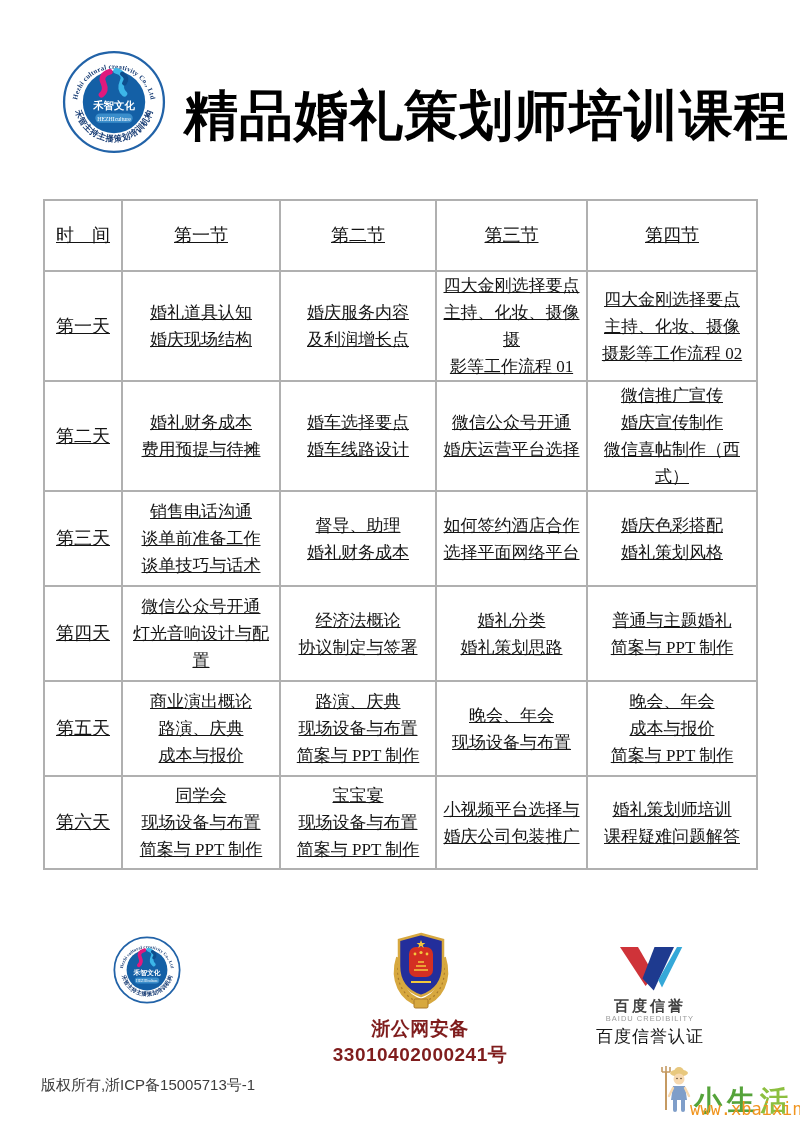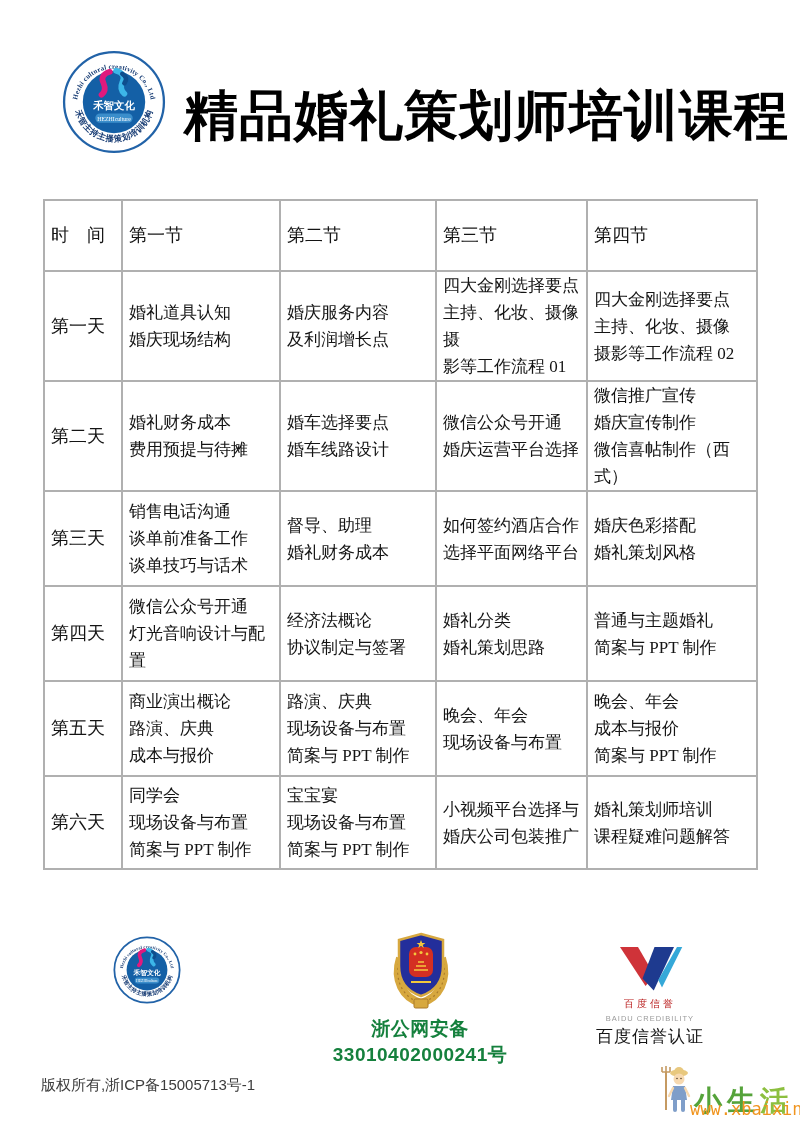--- a/index.html
+++ b/index.html
@@ -15,45 +15,45 @@
     font-size:54px; font-weight:700; color:#000; letter-spacing:1px;
     white-space:nowrap; line-height:72px;
   }
 
   
   .course-table {
     position:absolute; left:43px; top:199px;
     border-collapse:collapse; table-layout:fixed;
   }
   .course-table td {
-    border:2px solid #b0b0b0; vertical-align:middle;
+    border:2px solid #b0b0b0; text-align:center; vertical-align:middle;
     font-size:17px; line-height:27px; color:#141414;
-    white-space:pre-line; padding:0 6px;
+    white-space:pre-line; padding:0 6px;text-decoration:underline;
   }
   .course-table td.hdr { font-size:18px; }
   .course-table td.day { font-size:18px; }
 
   
   .footer-copyright {
     position:absolute; left:38px; top:1076px; width:220px; text-align:center;
     font-family:"Liberation Sans","DejaVu Sans",sans-serif;
     font-size:15px; color:#3c3c3c;
   }
   .logo-footer { position:absolute; left:113px; top:936px; }
   .police-badge { position:absolute; left:389px; top:930px; }
   .police-record {
     position:absolute; left:300px; top:1016px; width:240px; text-align:center;
     font-family:"Liberation Sans","DejaVu Sans",sans-serif;
-    font-size:19px; font-weight:700; color:#15803d; letter-spacing:0.5px;
+    font-size:19px; font-weight:700; color:#7f1d1d; letter-spacing:0.5px;
   }
   .baidu-logo { position:absolute; left:612px; top:944px; }
   .baidu-name-cn {
     position:absolute; left:585px; top:997px; width:130px; text-align:center;
     font-family:"Liberation Sans","DejaVu Sans",sans-serif;
-    font-size:10px; color:#b91c1c; letter-spacing:3px;
+    font-size:15px; color:#404040; letter-spacing:3px;font-weight:bold;
   }
   .baidu-name-en {
     position:absolute; left:585px; top:1014px; width:130px; text-align:center;
     font-family:"Liberation Sans","DejaVu Sans",sans-serif;
     font-size:7.5px; color:#9a9a9a; letter-spacing:1px;
   }
   .baidu-cert {
     position:absolute; left:585px; top:1025px; width:130px; text-align:center;
     font-family:"Liberation Sans","DejaVu Sans",sans-serif;
     font-size:17px; color:#161616; letter-spacing:1px;

